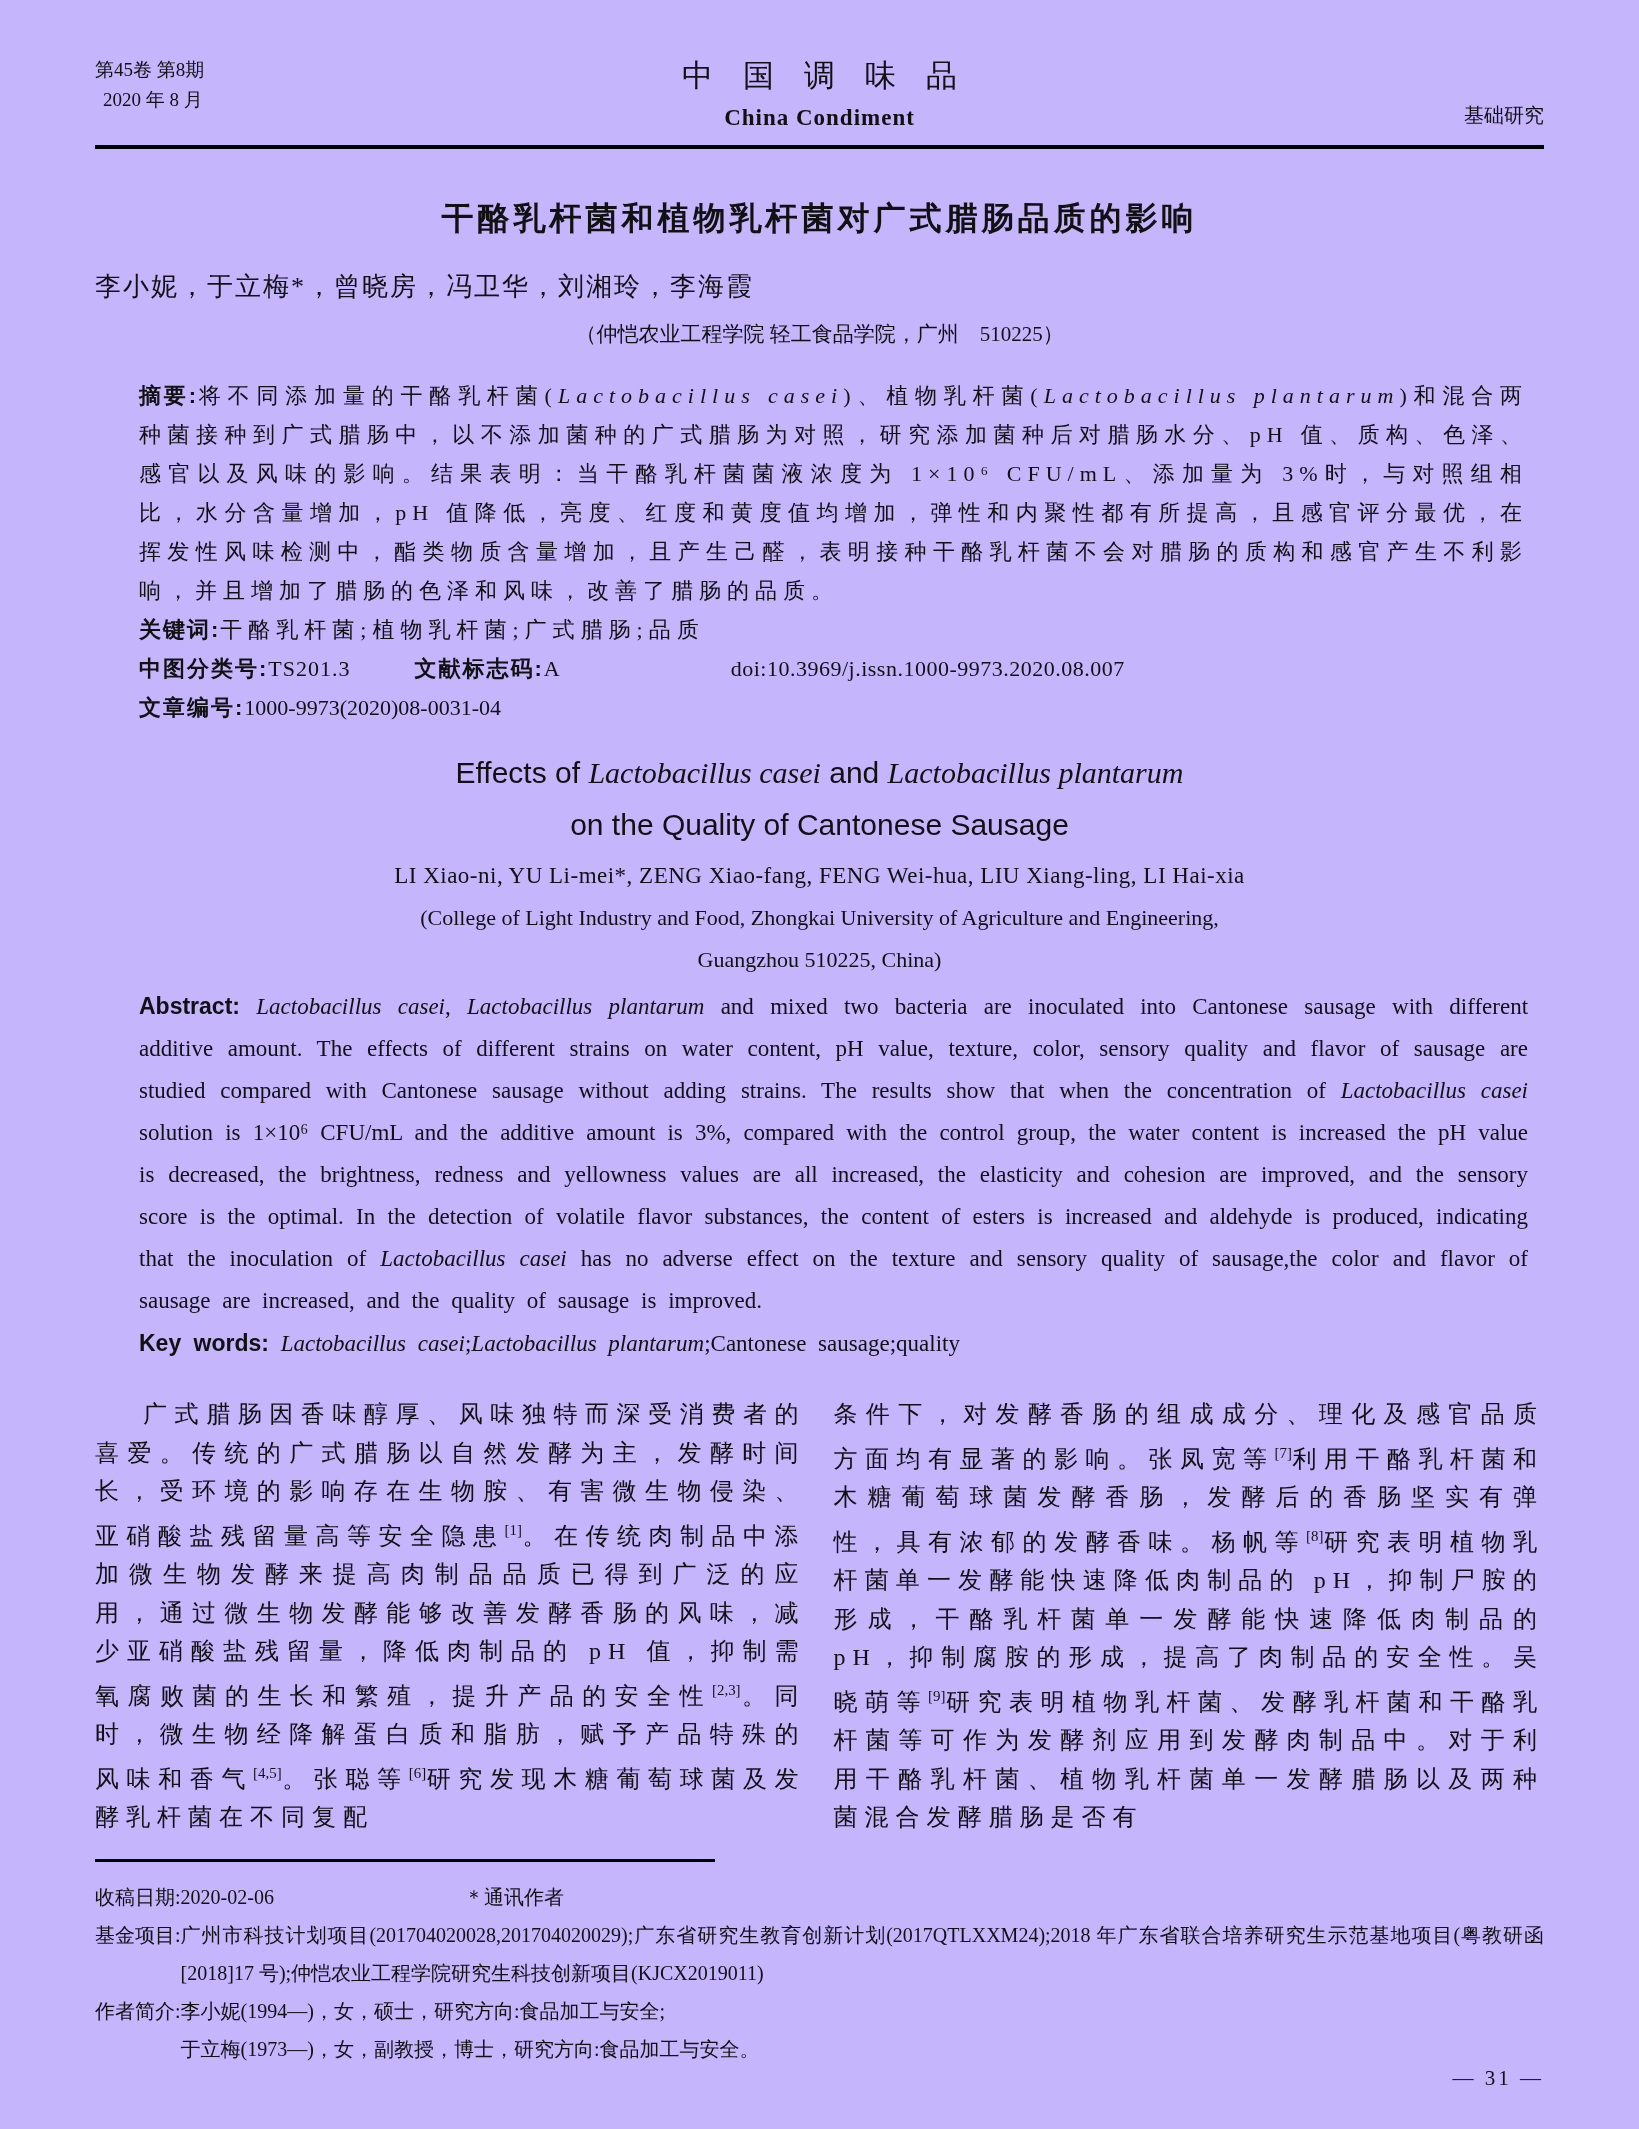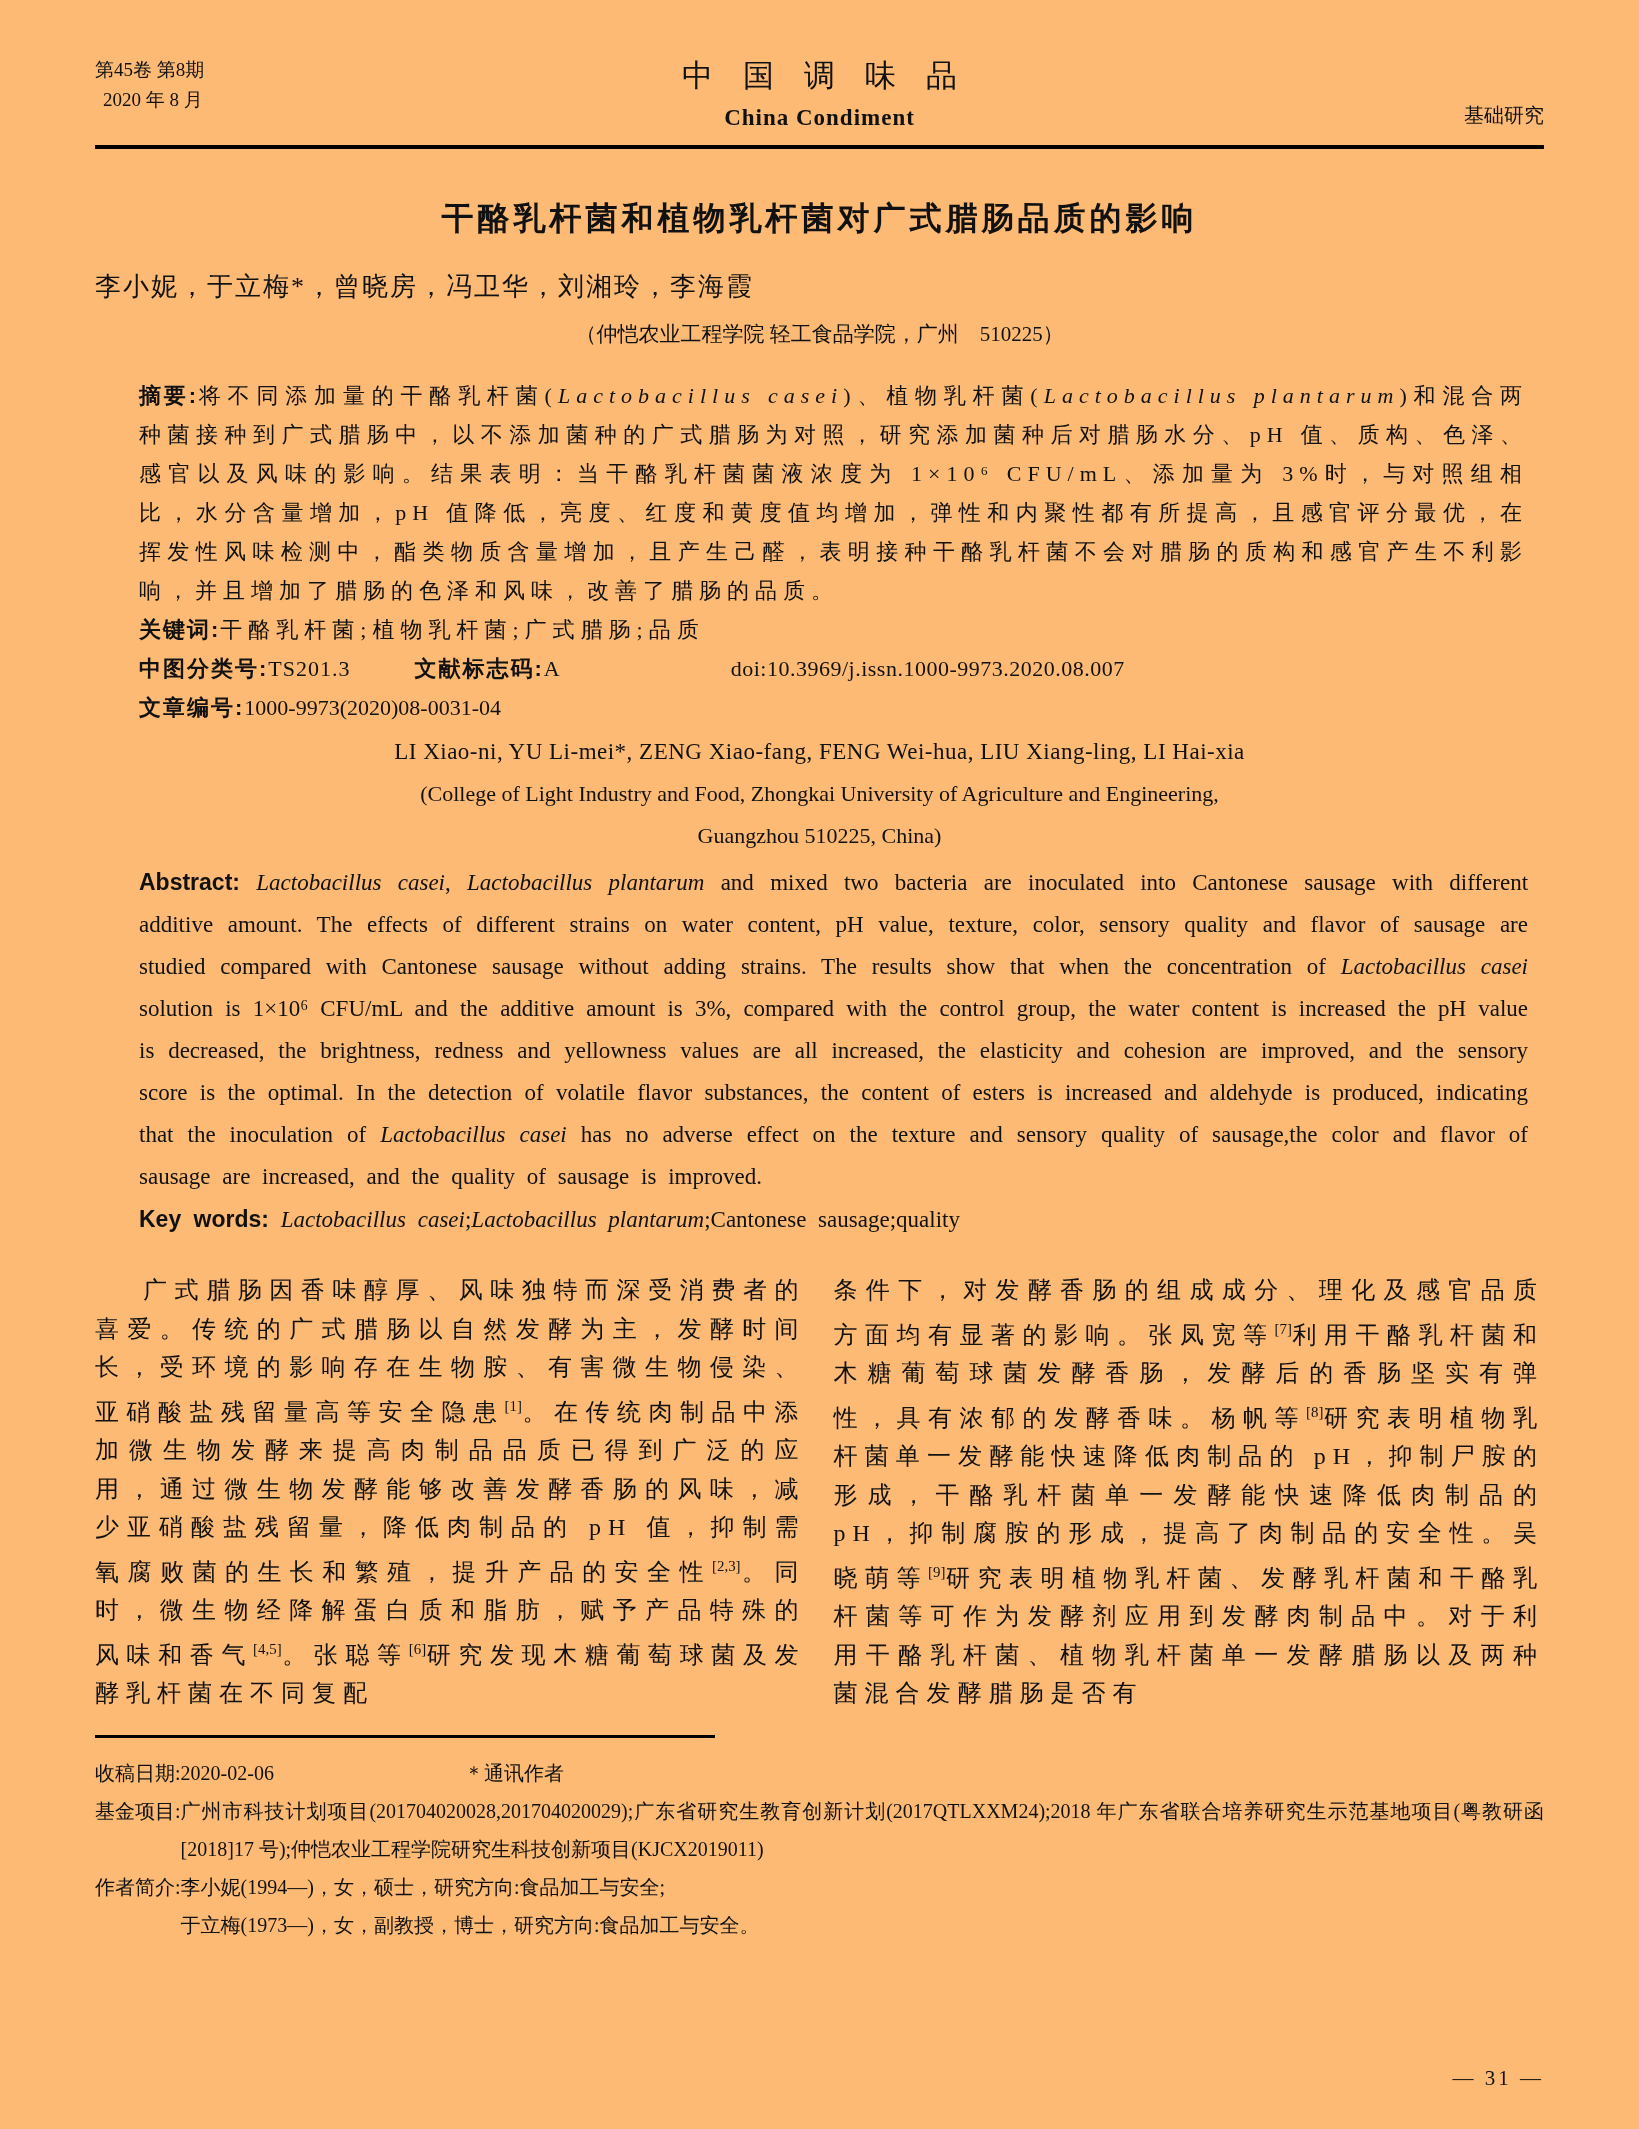--- a/index.html
+++ b/index.html
@@ -1,17 +1,17 @@
 <!DOCTYPE html>
 <html><head>
 <meta charset="utf-8">
 <style>
   html,body{margin:0;padding:0;background:#ffffff;}
   .page{
-    width:1639px;height:2129px;background:#fdba74;color:#111;
+    width:1639px;height:2129px;background:#c4b5fd;color:#111;
     font-family:"Liberation Serif","DejaVu Serif",serif;
     box-sizing:border-box;padding:55px 95px 0 95px;position:relative;overflow:hidden;
   }
 
   
   .header{display:grid;grid-template-columns:1fr auto 1fr;align-items:start;}
   .hdr-left{font-size:19px;line-height:30px;}
   .hdr-left .l2{padding-left:8px;}
   .hdr-center{text-align:center;}
   .journal-cn{font-size:31px;font-weight:normal;letter-spacing:30px;padding-left:30px;font-family:"Liberation Sans","DejaVu Sans",sans-serif;}
@@ -88,20 +88,24 @@
     <p><span class="lbl">关键词:</span><span class="cjk-spread">干酪乳杆菌;植物乳杆菌;广式腊肠;品质</span></p>
     <div class="meta-line">
       <span><span class="lbl">中图分类号:</span><span>TS201.3</span></span>
       <span class="meta-doccode"><span class="lbl">文献标志码:</span><span>A</span></span>
       <span class="meta-doi">doi:10.3969/j.issn.1000-9973.2020.08.007</span>
     </div>
     <p><span class="lbl">文章编号:</span><span>1000-9973(2020)08-0031-04</span></p>
   </div>
 
   <div class="en-center">
+    <div class="title-en">
+      <div>Effects of <i>Lactobacillus casei</i> and <i>Lactobacillus plantarum</i></div>
+      <div>on the Quality of Cantonese Sausage</div>
+    </div>
     <div class="authors-en">LI Xiao-ni, YU Li-mei*, ZENG Xiao-fang, FENG Wei-hua, LIU Xiang-ling, LI Hai-xia</div>
     <div class="affil-en">
       <div>(College of Light Industry and Food, Zhongkai University of Agriculture and Engineering,</div>
       <div>Guangzhou 510225, China)</div>
     </div>
   </div>
 
   <div class="abs-en">
     <p><span class="lbl-en">Abstract:</span> <span><i>Lactobacillus casei</i>, <i>Lactobacillus plantarum</i> and mixed two bacteria are inoculated into Cantonese sausage with different additive amount. The effects of different strains on water content, pH value, texture, color, sensory quality and flavor of sausage are studied compared with Cantonese sausage without adding strains. The results show that when the concentration of <i>Lactobacillus casei</i> solution is 1×10⁶ CFU/mL and the additive amount is 3%, compared with the control group, the water content is increased the pH value is decreased, the brightness, redness and yellowness values are all increased, the elasticity and cohesion are improved, and the sensory score is the optimal. In the detection of volatile flavor substances, the content of esters is increased and aldehyde is produced, indicating that the inoculation of <i>Lactobacillus casei</i> has no adverse effect on the texture and sensory quality of sausage,the color and flavor of sausage are increased, and the quality of sausage is improved.</span></p>
     <p><span class="lbl-en">Key words:</span> <span><i>Lactobacillus casei</i>;<i>Lactobacillus plantarum</i>;Cantonese sausage;quality</span></p>

